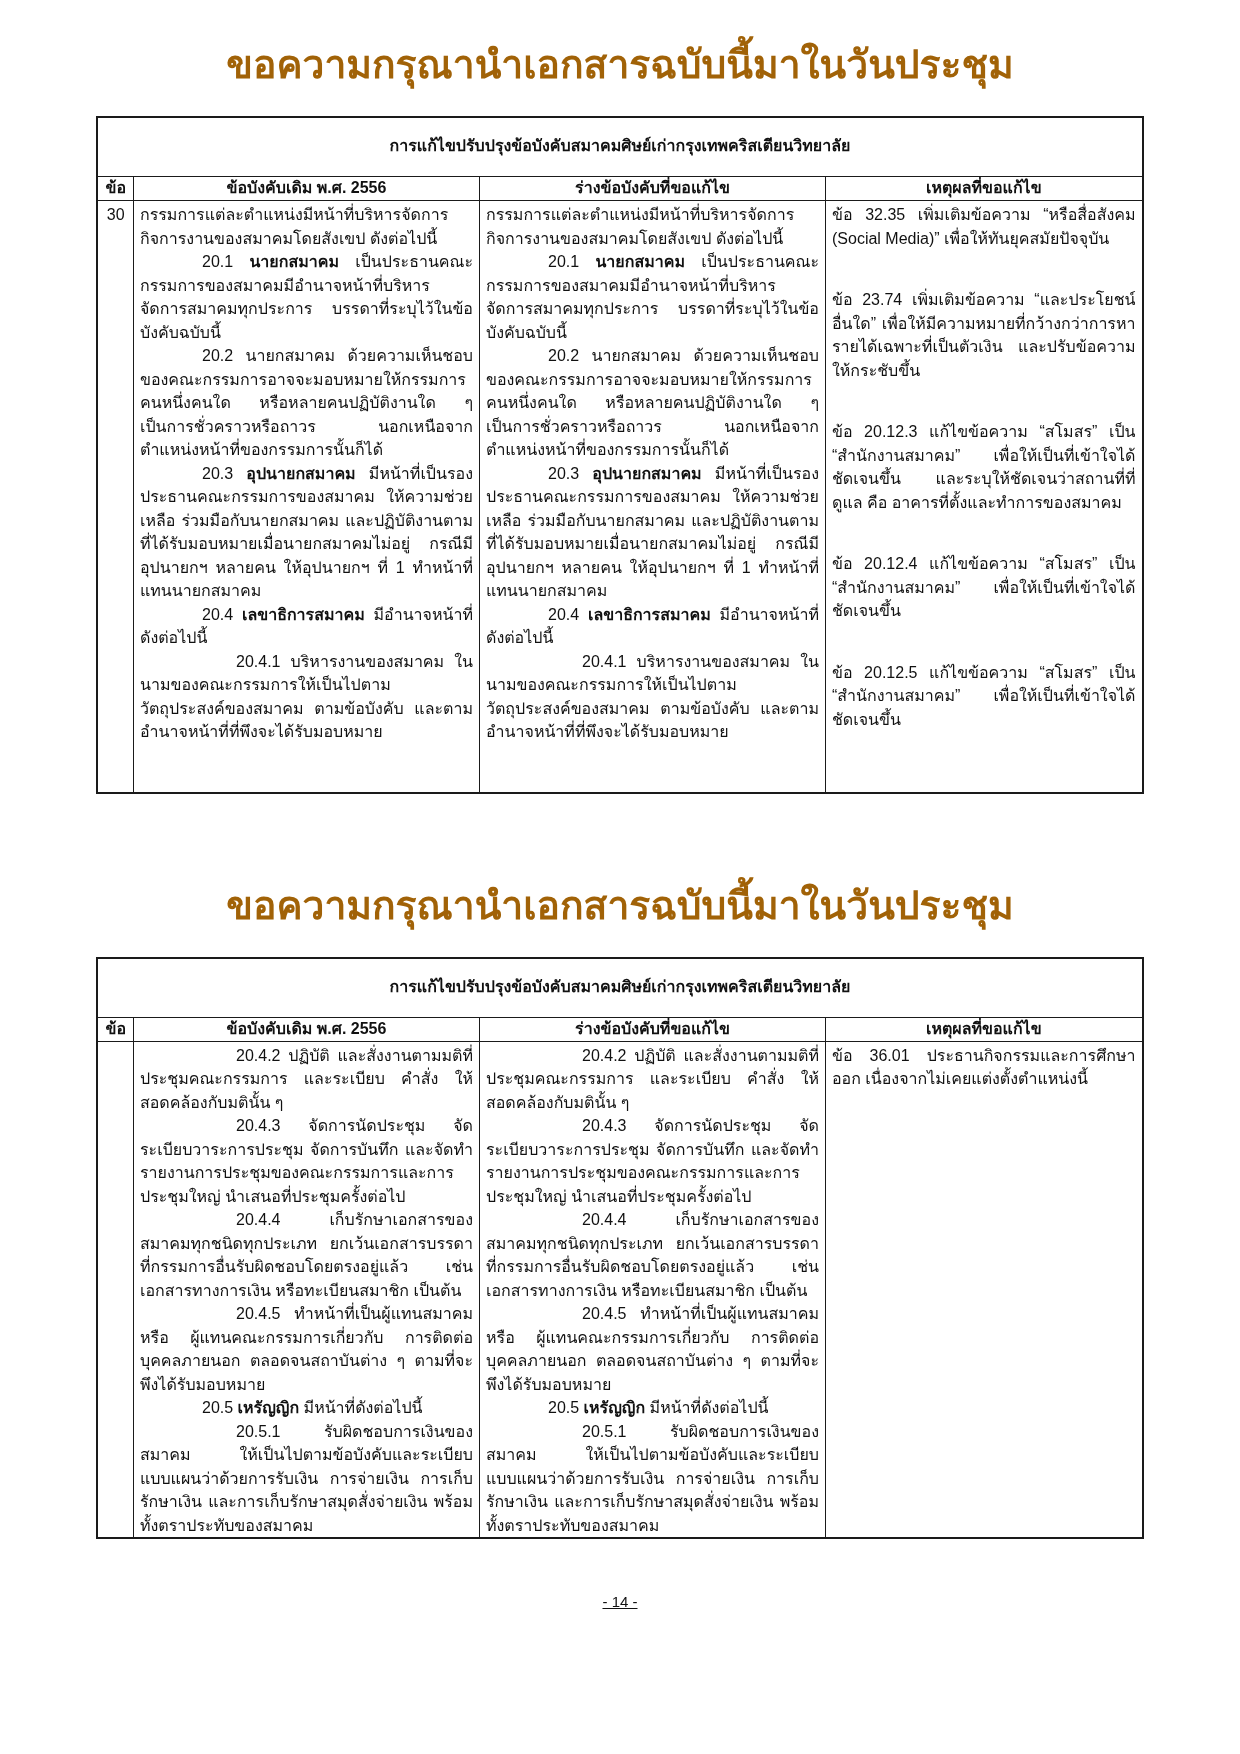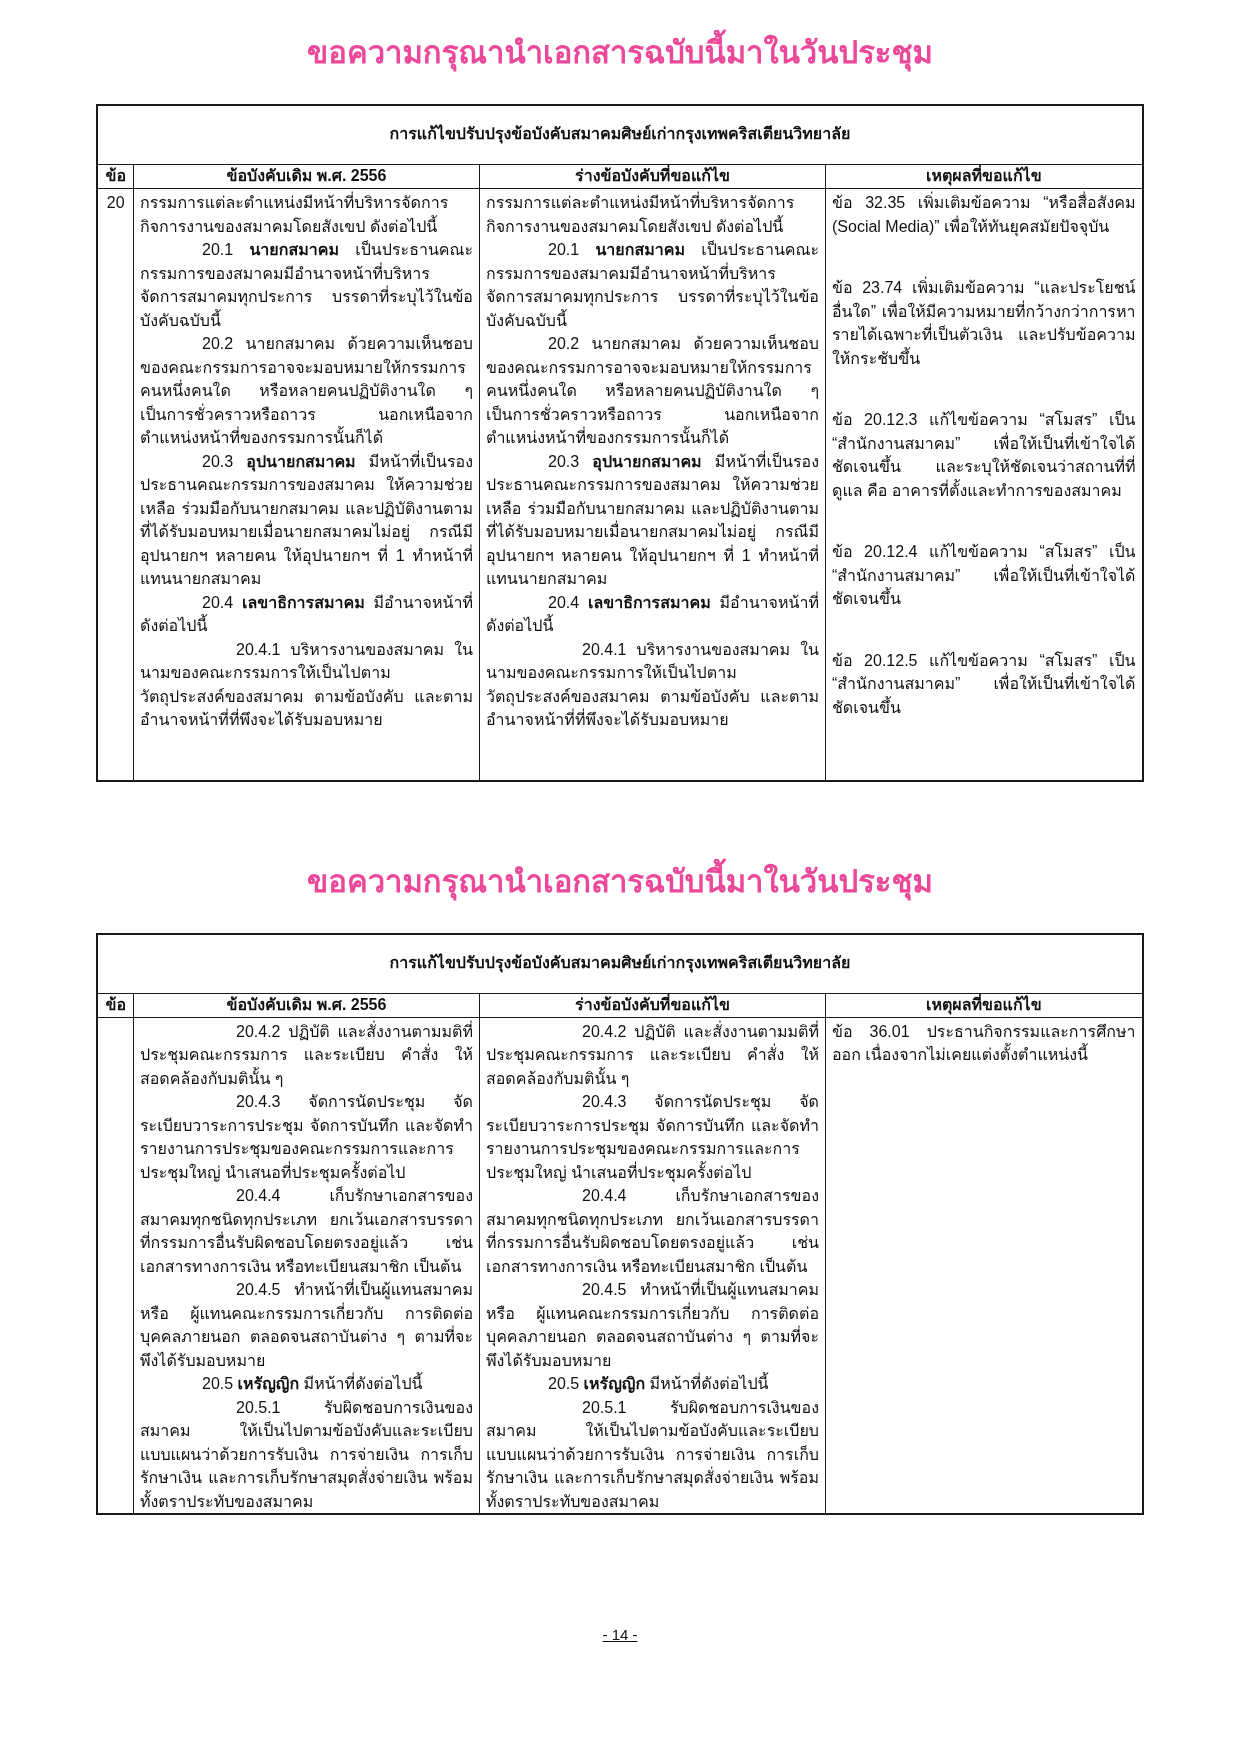--- a/index.html
+++ b/index.html
@@ -10,26 +10,26 @@
     font-family: "Liberation Sans", sans-serif;
   }
   .sheet {
     width: 1240px;
     height: 1754px;
     background: #ffffff;
     overflow: hidden;
     margin: 0 auto;
   }
   .doc-title {
-    margin: 4px;
+    margin: 16px;
     text-align: center;
-    font-size: 31px;
+    font-size: 39px;
     font-weight: bold;
     line-height: 48px;
-    color: #ec4899;
+    color: #a16207;
   }
   .page-one .doc-title { padding-top: 25px; }
   .page-two .doc-title { padding-top: 72px; }
 
   table.amend {
     width: 1045px;
     margin: 27px auto 0 auto;
     border-collapse: collapse;
     table-layout: fixed;
     border: 2px solid #1a1a1a;
@@ -74,21 +74,21 @@
   .para.ind2 { text-indent: 96px; }
   .para .b { font-weight: bold; }
   td.reason-cell .para { margin-bottom: 38px; }
   .page-num {
     text-align: center;
     font-size: 15px;
     line-height: 22px;
     color: #111111;
   }
   .page-one .page-num { margin-top: 62px; }
-  .page-two .page-num { margin-top: 109px; text-decoration: underline; }
+  .page-two .page-num { margin-top: 52px; text-decoration: underline; }
 </style>
 </head>
 <body>
 
 <div class="sheet">
 
   <section class="page page-one">
     <h1 class="doc-title">ขอความกรุณานำเอกสารฉบับนี้มาในวันประชุม</h1>
 
     <table class="amend">
@@ -102,21 +102,21 @@
         <tr>
           <td class="caption-cell" colspan="4">การแก้ไขปรับปรุงข้อบังคับสมาคมศิษย์เก่ากรุงเทพคริสเตียนวิทยาลัย</td>
         </tr>
         <tr>
           <th class="colhead">ข้อ</th>
           <th class="colhead">ข้อบังคับเดิม พ.ศ. 2556</th>
           <th class="colhead">ร่างข้อบังคับที่ขอแก้ไข</th>
           <th class="colhead">เหตุผลที่ขอแก้ไข</th>
         </tr>
         <tr class="body-row-p1">
-          <td class="no-cell">20</td>
+          <td class="no-cell">30</td>
           <td class="text-cell">
               <div class="para ind0"><span>กรรมการแต่ละตำแหน่งมีหน้าที่บริหารจัดการกิจการงานของสมาคมโดยสังเขป ดังต่อไปนี้</span></div>
               <div class="para ind1"><span>20.1 </span><span class="b">นายกสมาคม</span><span> เป็นประธานคณะกรรมการของสมาคมมีอำนาจหน้าที่บริหารจัดการสมาคมทุกประการ บรรดาที่ระบุไว้ในข้อบังคับฉบับนี้</span></div>
               <div class="para ind1"><span>20.2 นายกสมาคม ด้วยความเห็นชอบของคณะกรรมการอาจจะมอบหมายให้กรรมการคนหนึ่งคนใด หรือหลายคนปฏิบัติงานใด ๆ เป็นการชั่วคราวหรือถาวร นอกเหนือจากตำแหน่งหน้าที่ของกรรมการนั้นก็ได้</span></div>
               <div class="para ind1"><span>20.3 </span><span class="b">อุปนายกสมาคม</span><span> มีหน้าที่เป็นรองประธานคณะกรรมการของสมาคม ให้ความช่วยเหลือ ร่วมมือกับนายกสมาคม และปฏิบัติงานตามที่ได้รับมอบหมายเมื่อนายกสมาคมไม่อยู่ กรณีมีอุปนายกฯ หลายคน ให้อุปนายกฯ ที่ 1 ทำหน้าที่แทนนายกสมาคม</span></div>
               <div class="para ind1"><span>20.4 </span><span class="b">เลขาธิการสมาคม</span><span> มีอำนาจหน้าที่ดังต่อไปนี้</span></div>
               <div class="para ind2"><span>20.4.1 บริหารงานของสมาคม ในนามของคณะกรรมการให้เป็นไปตามวัตถุประสงค์ของสมาคม ตามข้อบังคับ และตามอำนาจหน้าที่ที่พึงจะได้รับมอบหมาย</span></div>
             </td>
           <td class="text-cell">
               <div class="para ind0"><span>กรรมการแต่ละตำแหน่งมีหน้าที่บริหารจัดการกิจการงานของสมาคมโดยสังเขป ดังต่อไปนี้</span></div>

